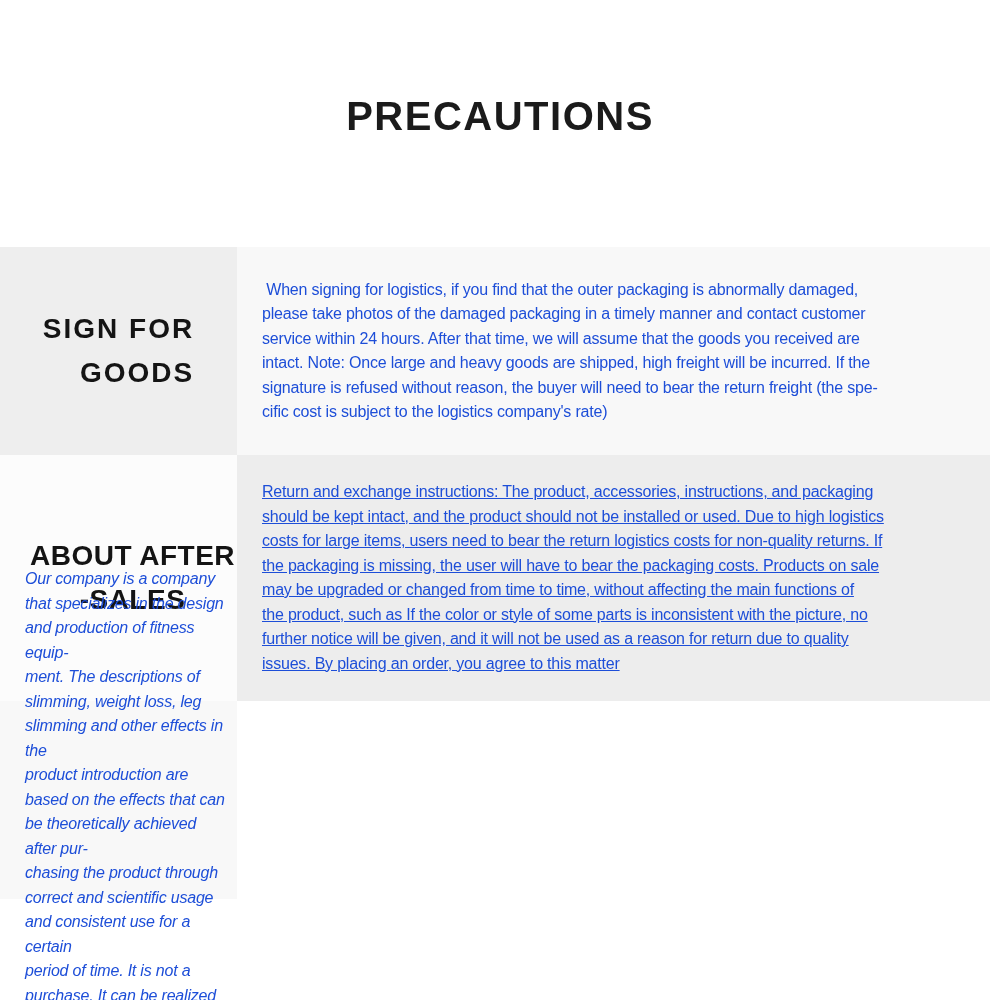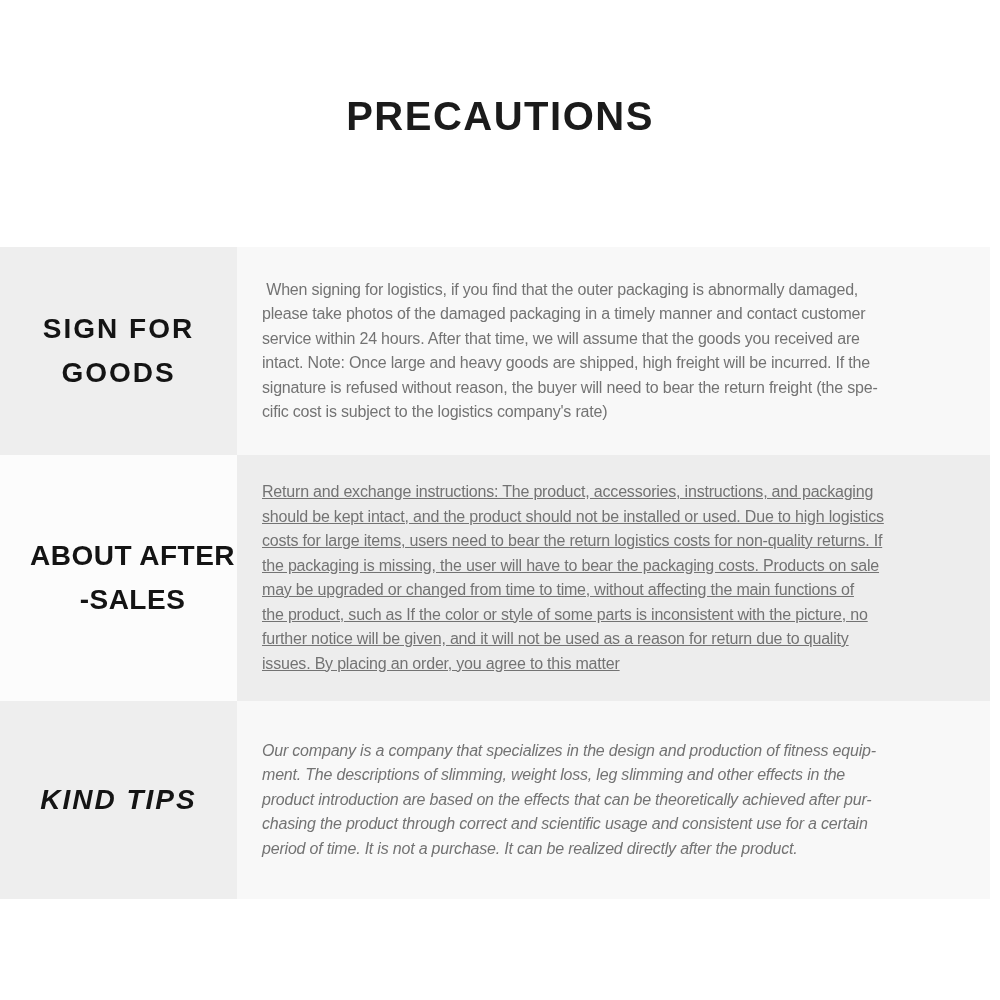--- a/index.html
+++ b/index.html
@@ -32,30 +32,30 @@
     display: flex;
     align-items: center;
     justify-content: center;
     text-align: center;
     font-weight: 700;
     font-size: 28px;
     line-height: 44px;
     color: #141414;
     white-space: pre-line;
   }
-  .ls-wide { letter-spacing: 2px; }
+  .ls-wide { letter-spacing: 2px; text-align: right; }
   .ls-tight { letter-spacing: 0.5px; }
   .body-cell {
     display: flex;
     align-items: center;
     padding: 0 10px 0 25px;
     font-size: 16px;
     line-height: 24.5px;
     letter-spacing: -0.2px;
-    color: #737373;
+    color: #1d4ed8;
     white-space: pre-line;
   }
   .bg-gray  { background: #EEEEEE; }
   .bg-light { background: #F8F8F8; }
   .bg-white { background: #FCFCFC; }
   .bg-mid   { background: #EDEDED; text-decoration: underline; }
 </style>
 </head>
 <body>
 
@@ -76,20 +76,19 @@
 -SALES</div>
   <div class="cell h2 body-cell bg-mid">Return and exchange instructions: The product, accessories, instructions, and packaging
 should be kept intact, and the product should not be installed or used. Due to high logistics
 costs for large items, users need to bear the return logistics costs for non-quality returns. If
 the packaging is missing, the user will have to bear the packaging costs. Products on sale
 may be upgraded or changed from time to time, without affecting the main functions of
 the product, such as If the color or style of some parts is inconsistent with the picture, no
 further notice will be given, and it will not be used as a reason for return due to quality
 issues. By placing an order, you agree to this matter</div>
 
-  <div class="cell h3 label-cell ls-wide bg-gray">KIND TIPS</div>
   <div class="cell h3 body-cell bg-light">Our company is a company that specializes in the design and production of fitness equip-
 ment. The descriptions of slimming, weight loss, leg slimming and other effects in the
 product introduction are based on the effects that can be theoretically achieved after pur-
 chasing the product through correct and scientific usage and consistent use for a certain
 period of time. It is not a purchase. It can be realized directly after the product.</div>
 
 </div>
 
 </body></html>

